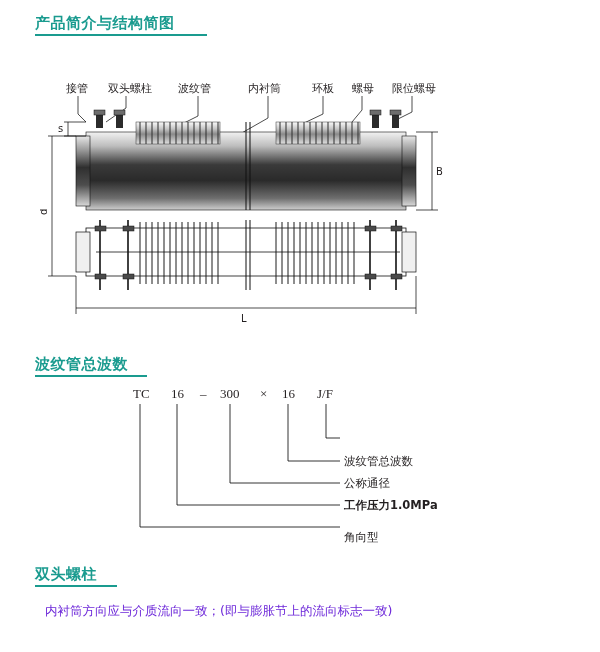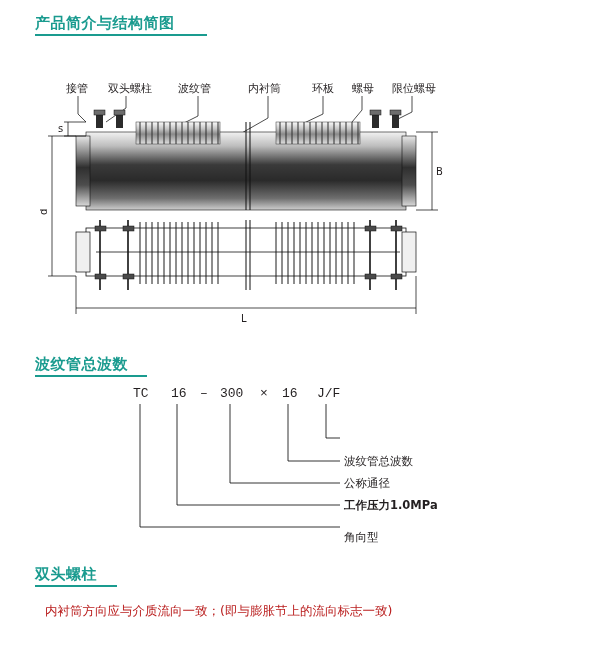--- a/index.html
+++ b/index.html
@@ -35,36 +35,36 @@
     position:absolute;left:40px;top:60px;width:520px;height:275px;
   }
   #figure1 svg{display:block;}
 
   
   #figure2{
     position:absolute;left:40px;top:382px;width:520px;height:160px;
   }
   .code-token{
     position:absolute;
-    font-family:Liberation Mono, monospace;
+    font-family:Liberation Serif, serif;
     font-size:13px;
     color:#231f20;
     white-space:nowrap;
   }
   .leg-label{
     position:absolute;
     font-size:11.5px;
     color:#231f20;
     white-space:nowrap;
   }
 
   
   #notes{
     position:absolute;left:45px;top:600px;width:520px;
-    font-size:12.5px;line-height:21px;color:#b91c1c;
+    font-size:12.5px;line-height:21px;color:#6d28d9;
   }
   #notes div{white-space:nowrap;}
 
   .fig-label{
     font-family:"DejaVu Sans","Liberation Sans",sans-serif;
     font-size:11px;
     fill:#231f20;
   }
   .fig-label-sm{
     font-family:"DejaVu Sans","Liberation Sans",sans-serif;

